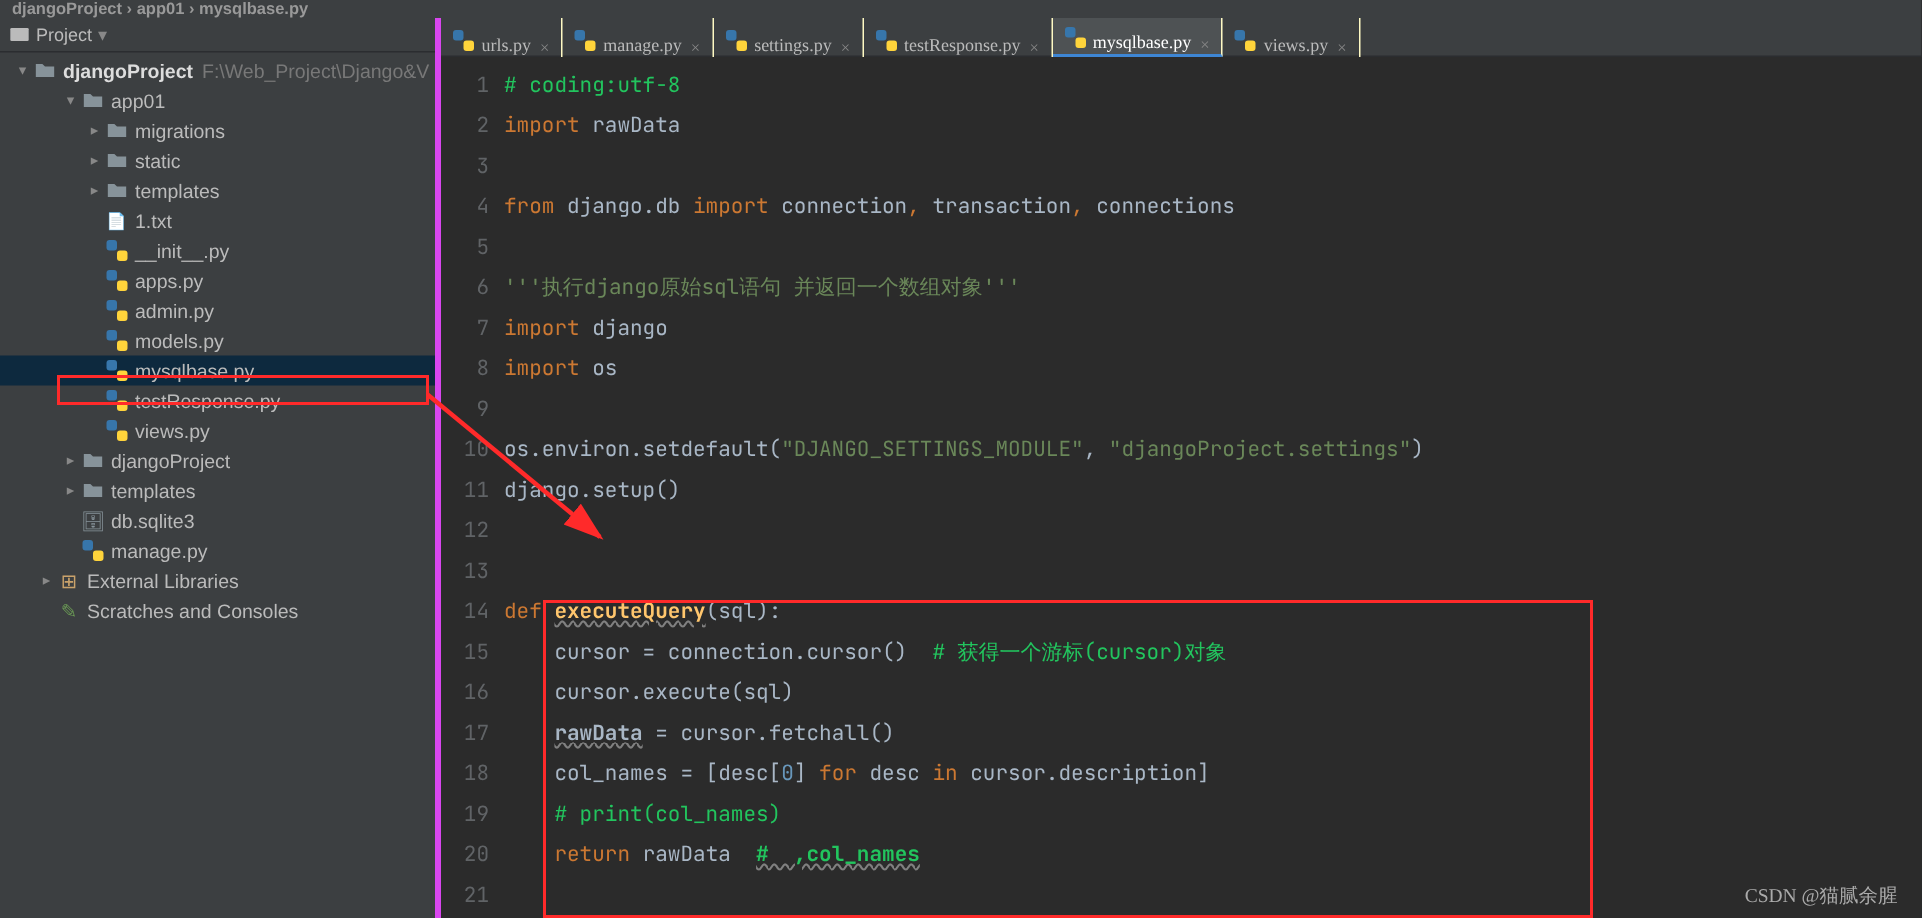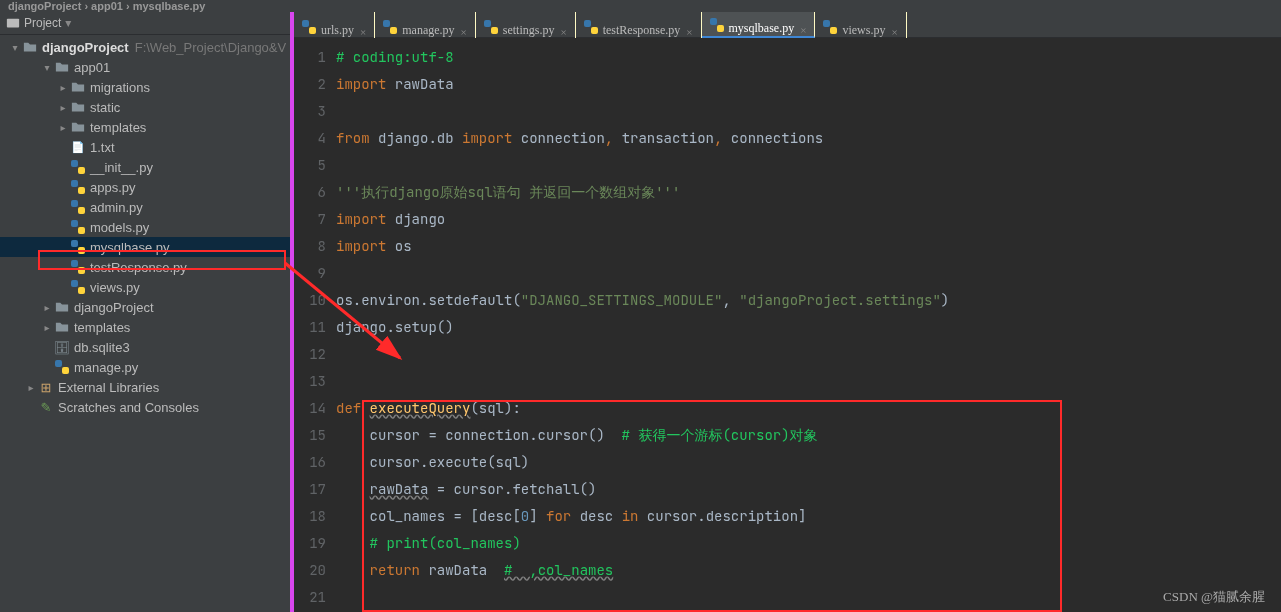--- a/index.html
+++ b/index.html
@@ -37,21 +37,21 @@
 .gutter { width:42px; text-align:right; padding:6px 10px 6px 6px; color:#606366; line-height:27px; user-select:none;}
 .gutter div{height:27px;}
 .code { padding:6px 0; line-height:27px; position:relative;}
 .code .line{height:27px; white-space:pre;}
 .c-comment{color:#22c55e;}
 .c-keyword{color:#cc7832;}
 .c-string{color:#6a8759;}
 .c-func{color:#ffc66d;}
 .c-num{color:#6897bb;}
 .c-plain{color:#a9b7c6;}
-.c-squiggle{text-decoration:underline wavy #808080;}
+.c-squiggle{text-decoration:underline wavy #808080;font-weight:bold;}
 .red-box-code { position:absolute; border:2px solid #ff2a2a; pointer-events:none;}
 .watermark { position:absolute; right:16px; bottom:6px; color:#aaa; font-size:13px; font-family:"Microsoft YaHei";}
 .arrow { position:absolute; pointer-events:none; }
 svg.icon-folder{fill:#87939a;}
 .pyicon{position:relative; width:14px; height:14px; display:inline-block;}
 .pyicon .b{position:absolute;width:7px;height:7px;background:#3776ab;border-radius:2px;left:0;top:0;}
 .pyicon .y{position:absolute;width:7px;height:7px;background:#ffd43b;border-radius:2px;right:0;bottom:0;}
 .dbicon{color:#87939a;}
 </style>
 </head>

